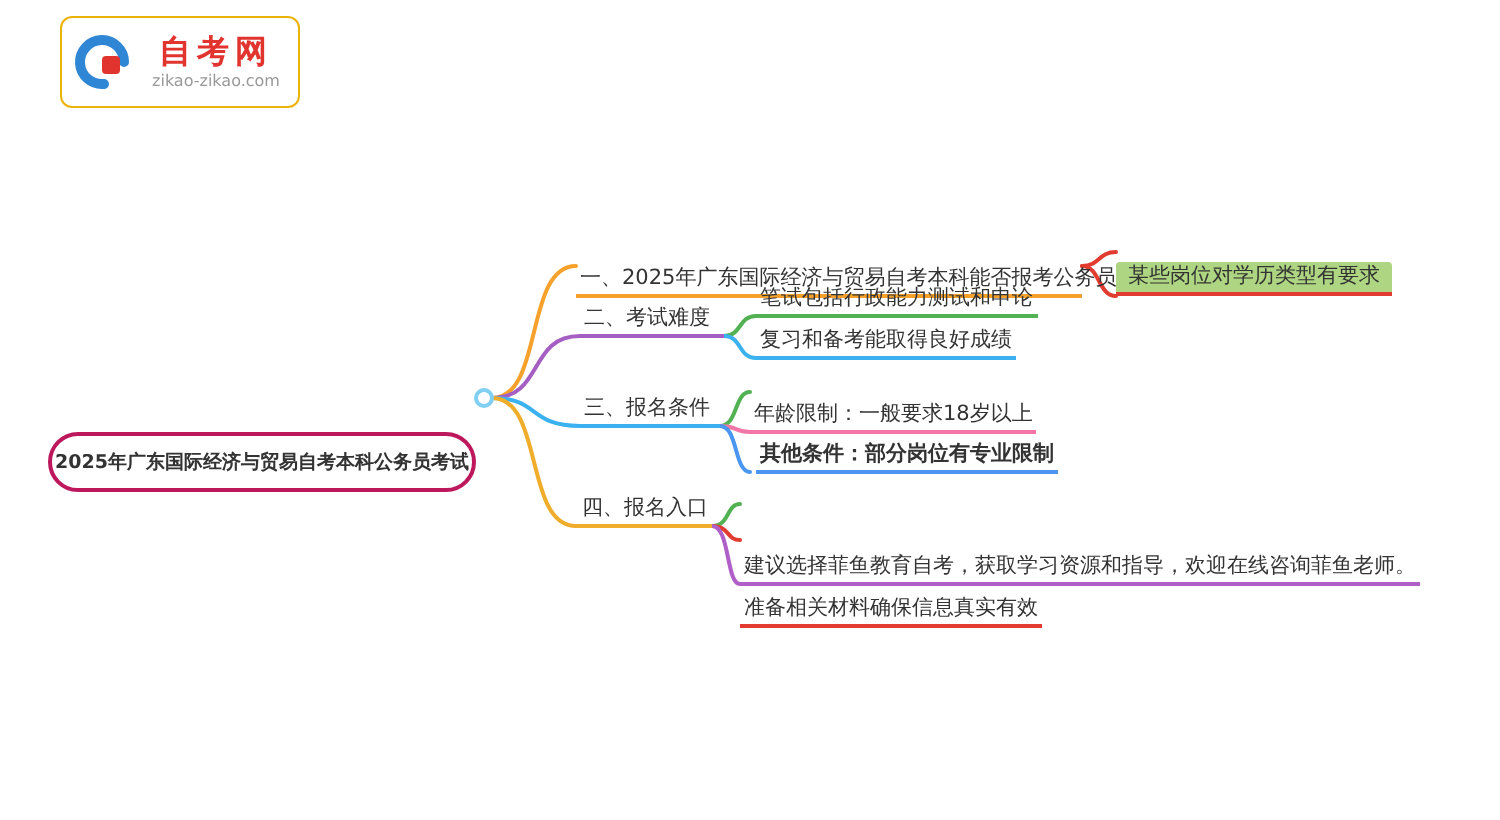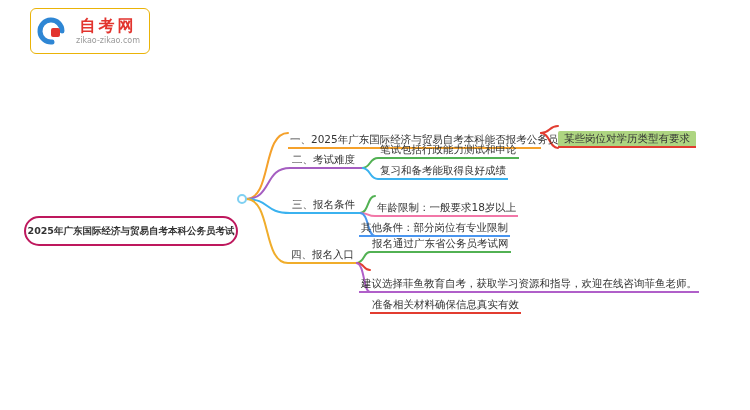--- a/index.html
+++ b/index.html
@@ -41,26 +41,26 @@
   .c11{left:558px;top:109px;border-color:#e23c30;}
   .c12{left:558px;top:131px;border-color:#e23c30;}
 
   .b2{left:290px;top:153px;width:72px;border-color:#a55ec1;}
   .c21{left:378px;top:143px;border-color:#52b153;}
   .c22{left:378px;top:164px;border-color:#3bb2ef;}
 
   .b3{left:290px;top:198px;width:70px;border-color:#3bb2ef;}
   .c31{left:375px;top:181px;border-color:#52b153;}
   .c32{left:375px;top:201px;border-color:#f277a8;}
-  .c33{left:359px;top:221px;border-color:#4a96f0;}
+  .c33{left:378px;top:221px;border-color:#4a96f0;font-weight:bold;}
 
   .b4{left:288px;top:248px;width:68px;border-color:#f0ad2b;text-align:right;}
   .c41{left:370px;top:237px;border-color:#52b153;}
   .c42{left:370px;top:255px;border-color:#e23c30;margin-top:43px;}
-  .c43{left:359px;top:277px;border-color:#b05fc9;}
+  .c43{left:370px;top:277px;border-color:#b05fc9;}
 
   .s-b1{stroke:#f5a12b;} .s-b2{stroke:#a55ec1;} .s-b3{stroke:#3bb2ef;} .s-b4{stroke:#f0ad2b;}
   .s-c11,.s-c12{stroke:#e23c30;}
   .s-c21,.s-c31,.s-c41{stroke:#52b153;}
   .s-c22{stroke:#3bb2ef;} .s-c32{stroke:#f277a8;} .s-c33{stroke:#4a96f0;}
   .s-c42{stroke:#e23c30;} .s-c43{stroke:#b05fc9;}
   .s-root{stroke:#7fd0f2;fill:#fff;}
 </style>
 </head>
 <body>
@@ -103,17 +103,16 @@
 
   <div class="node b2">二、考试难度</div>
   <div class="node c22">复习和备考能取得良好成绩</div>
   <div class="node c21">笔试包括行政能力测试和申论</div>
 
   <div class="node b3">三、报名条件</div>
   <div class="node c32">年龄限制：一般要求18岁以上</div>
   <div class="node c33">其他条件：部分岗位有专业限制</div>
 
   <div class="node b4">四、报名入口</div>
-  <div class="node c41">报名通过广东省公务员考试网</div>
   <div class="node c42">准备相关材料确保信息真实有效</div>
   <div class="node c43">建议选择菲鱼教育自考，获取学习资源和指导，欢迎在线咨询菲鱼老师。</div>
 
 </div>
 
 </body></html>

